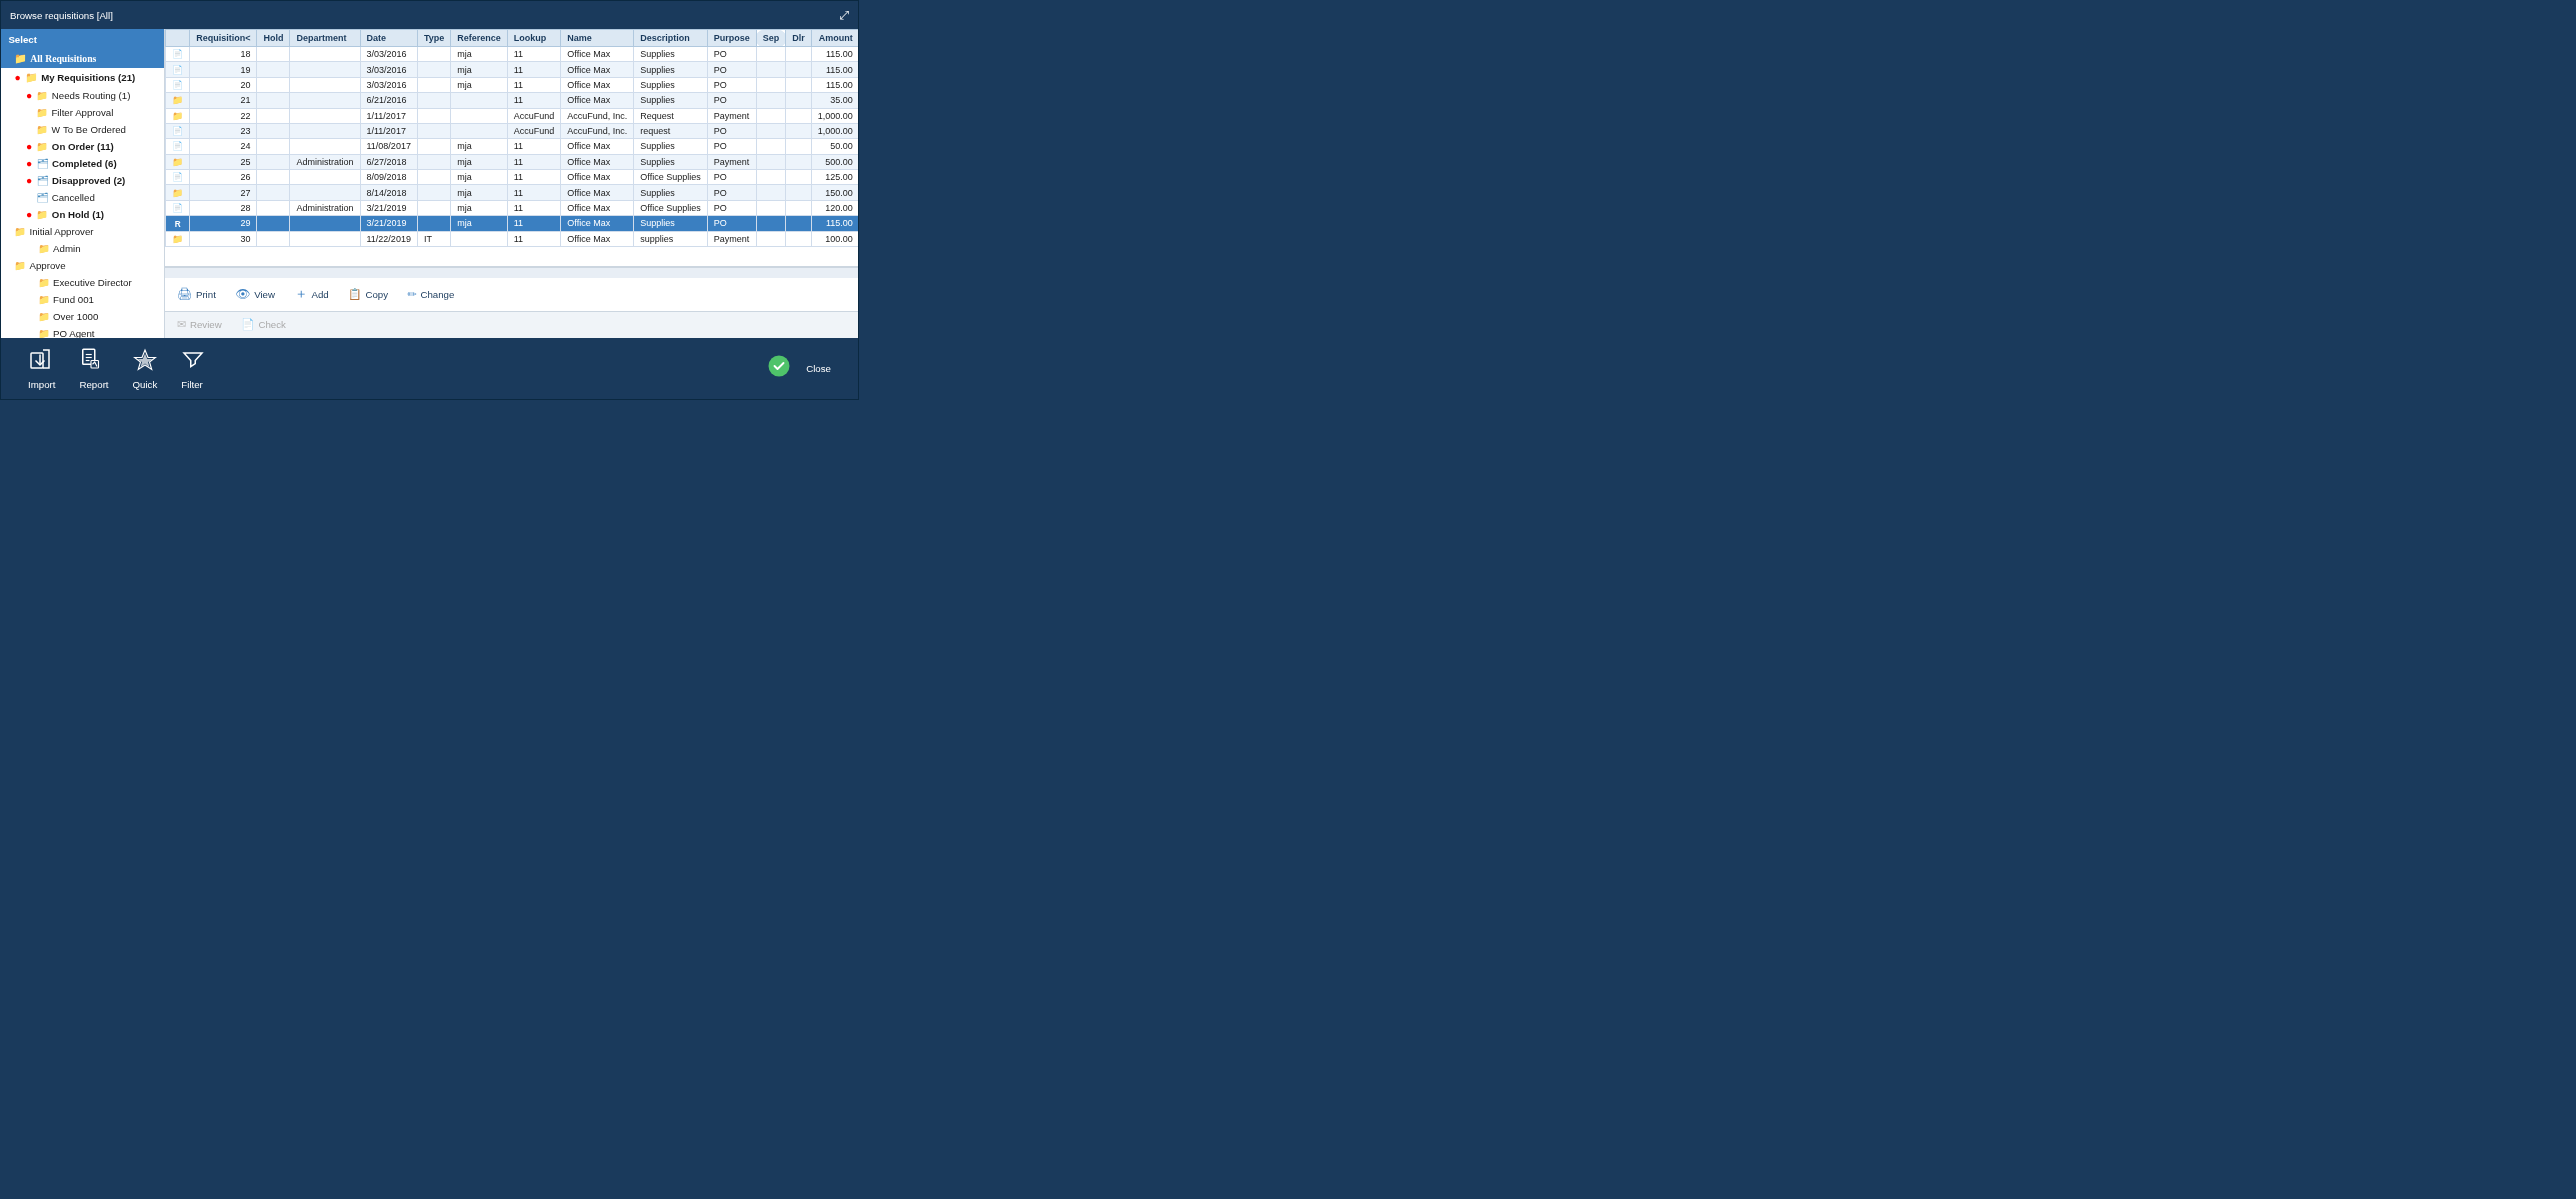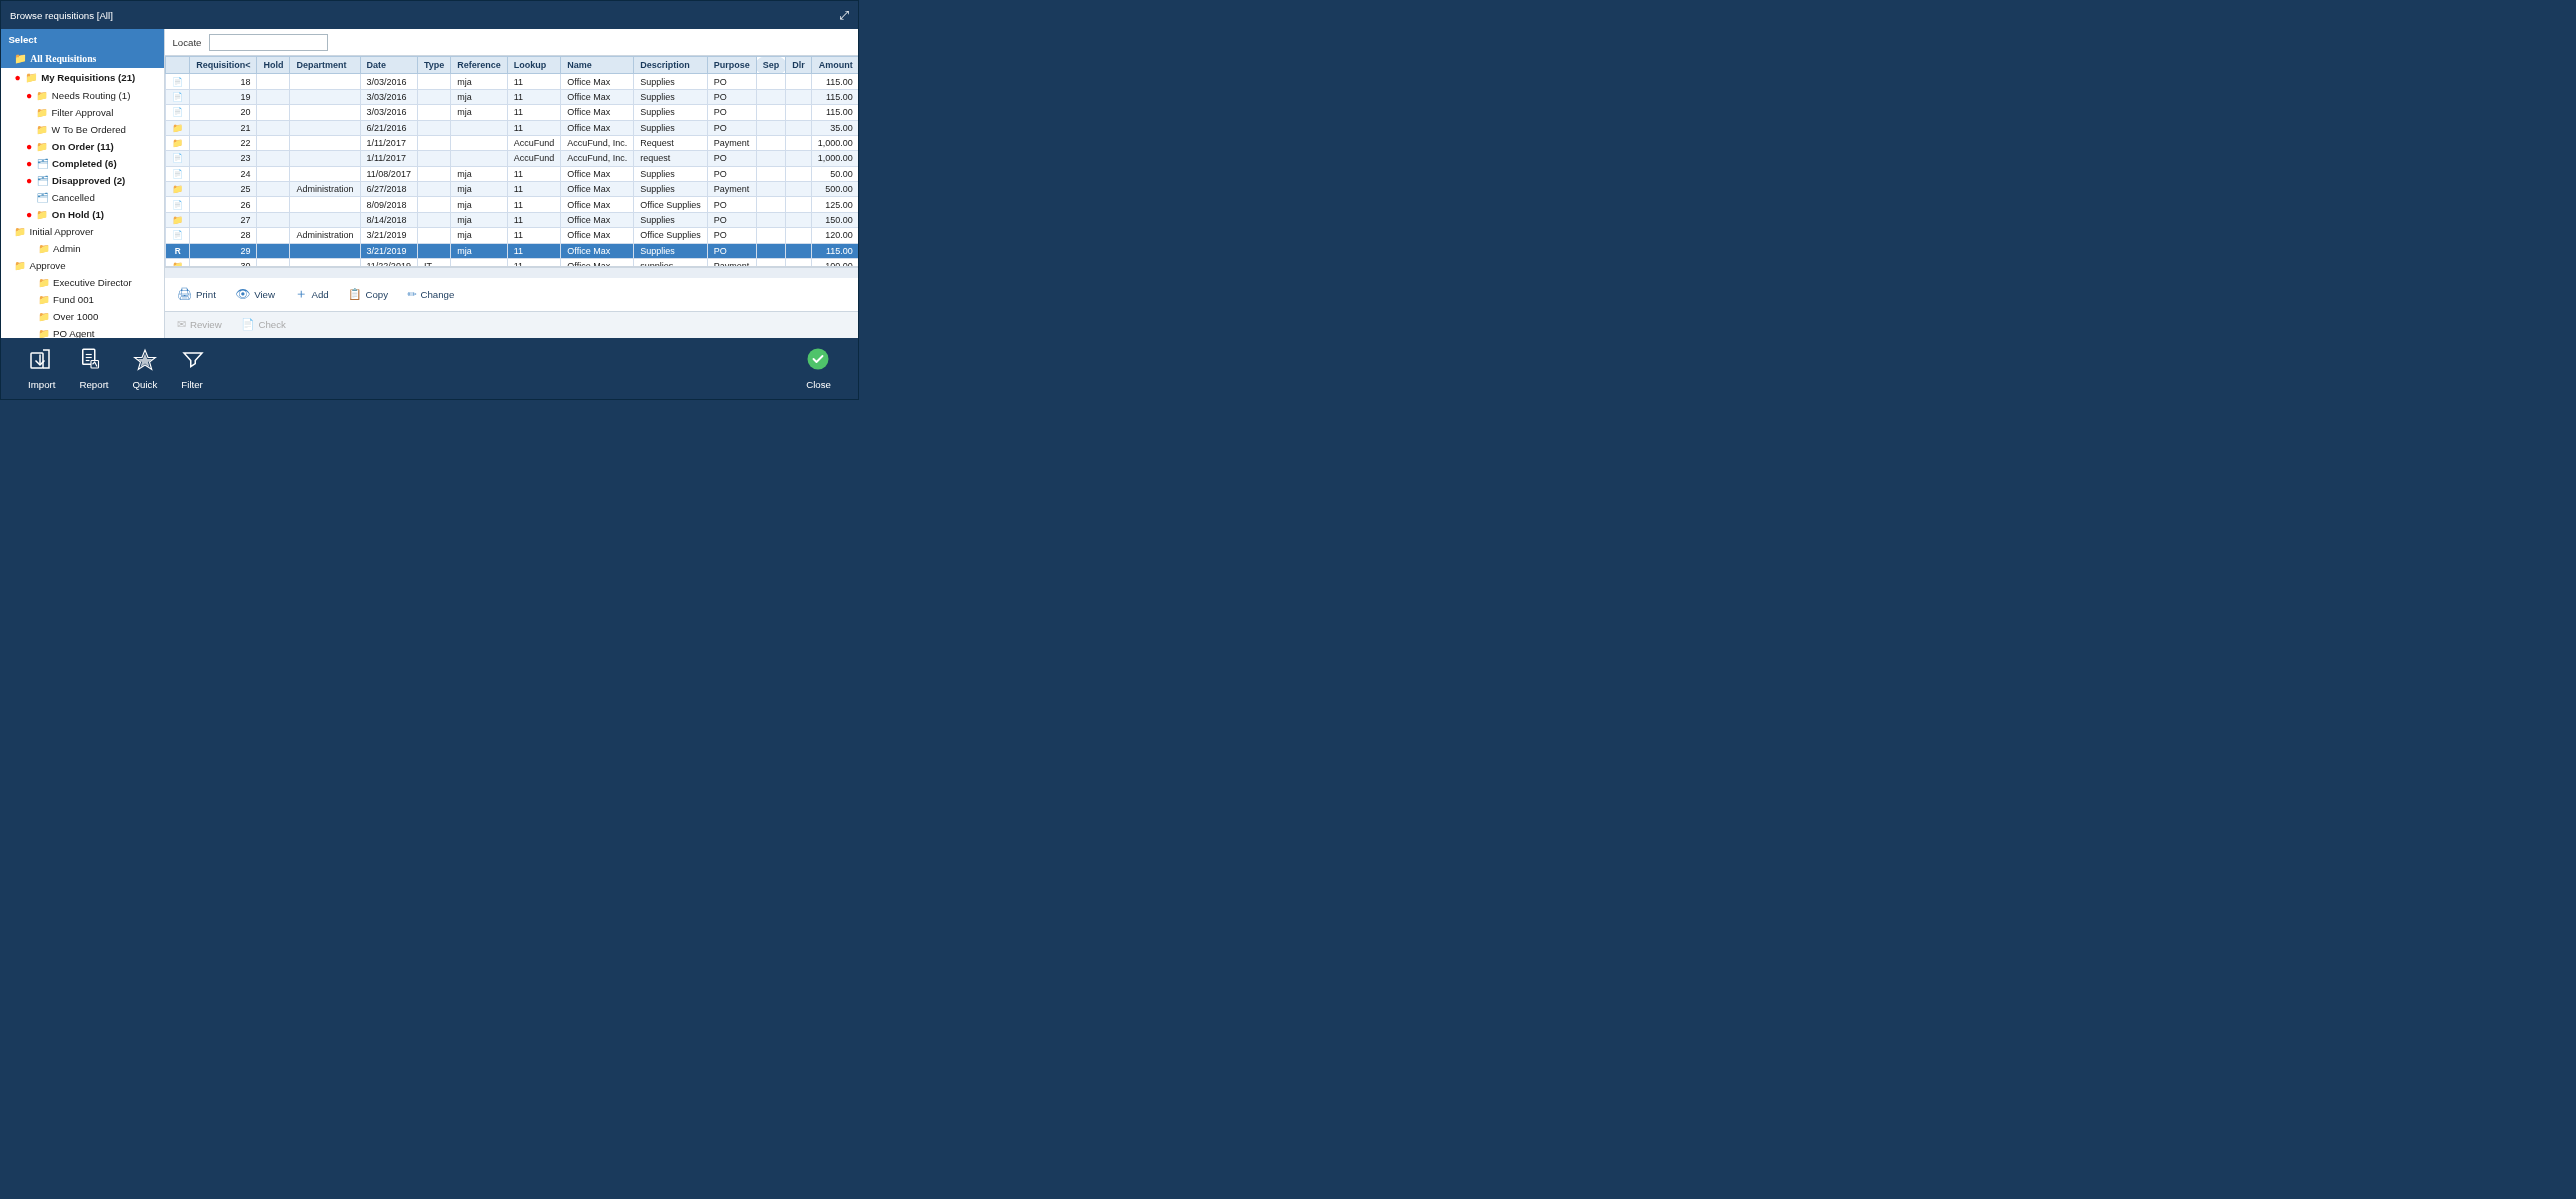--- a/index.html
+++ b/index.html
@@ -159,23 +159,23 @@
       border: none;
       color: white;
       cursor: pointer;
       padding: 3px 12px;
       font-size: 9px;
     }
     .toolbar-btn .tb-icon { font-size: 21px; }
     .toolbar-spacer { flex: 1; }
     .close-btn {
       display: flex;
-      flex-direction: column;
-      align-items: flex-start;
-      gap: 3px;
+      flex-direction: row;
+      align-items: center;
+      gap: 15px;
       background: none;
       border: none;
       color: white;
       cursor: pointer;
       padding: 3px 12px;
       font-size: 9px;
     }
     .close-btn .tb-icon { font-size: 21px; color: #4fc36a; }
   </style>
 </head>
@@ -283,24 +283,20 @@
       </div>
 
       <div class="sidebar-item indent-3">
         <span style="color:#4a8fc0; font-size:9.7px;">📁</span>
         <span>PO Agent</span>
       </div>
     </div>
 
     <div class="right-panel">
 
-      <div class="locate-bar">
-        <span class="locate-label">Locate</span>
-        <input class="locate-input" type="text" style="">
-      </div>
 
       <div class="table-container">
         <table>
           <thead>
             <tr>
               <th style="width:21px;"></th>
               <th style="text-align:right; width:59px;">Requisition&lt;</th>
               <th style="width:30px;">Hold</th>
               <th style="width:82px;">Department</th>
               <th style="width:59px;margin-left:48px;">Date</th>

